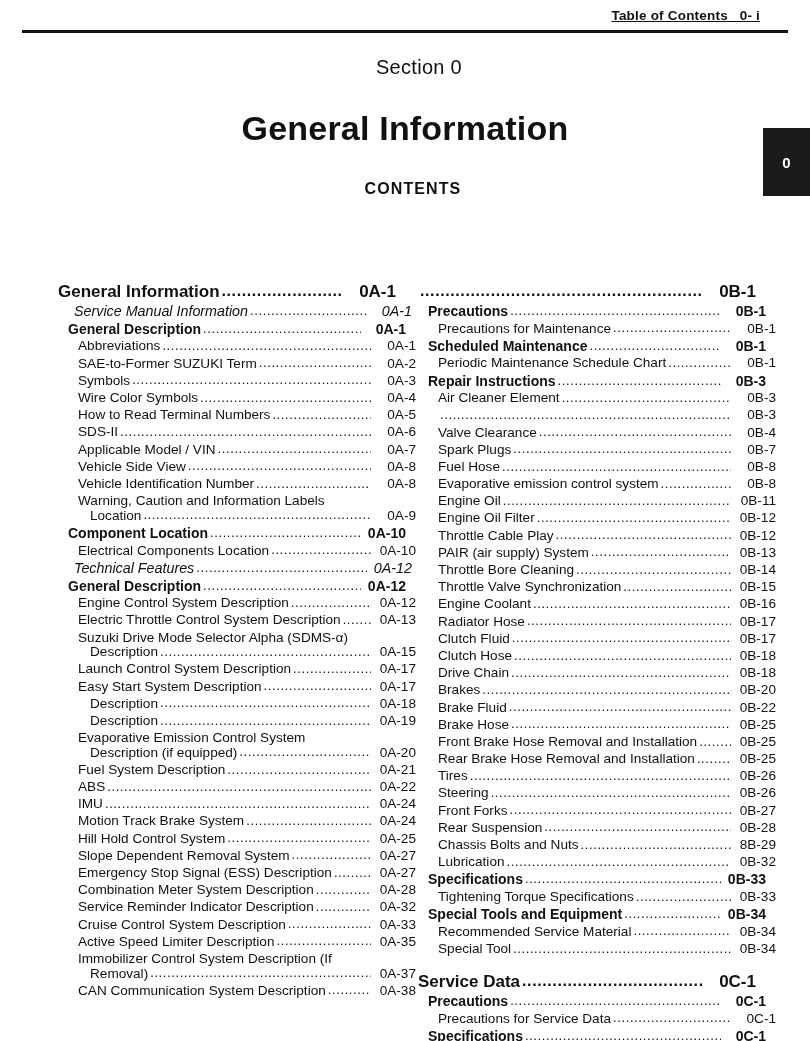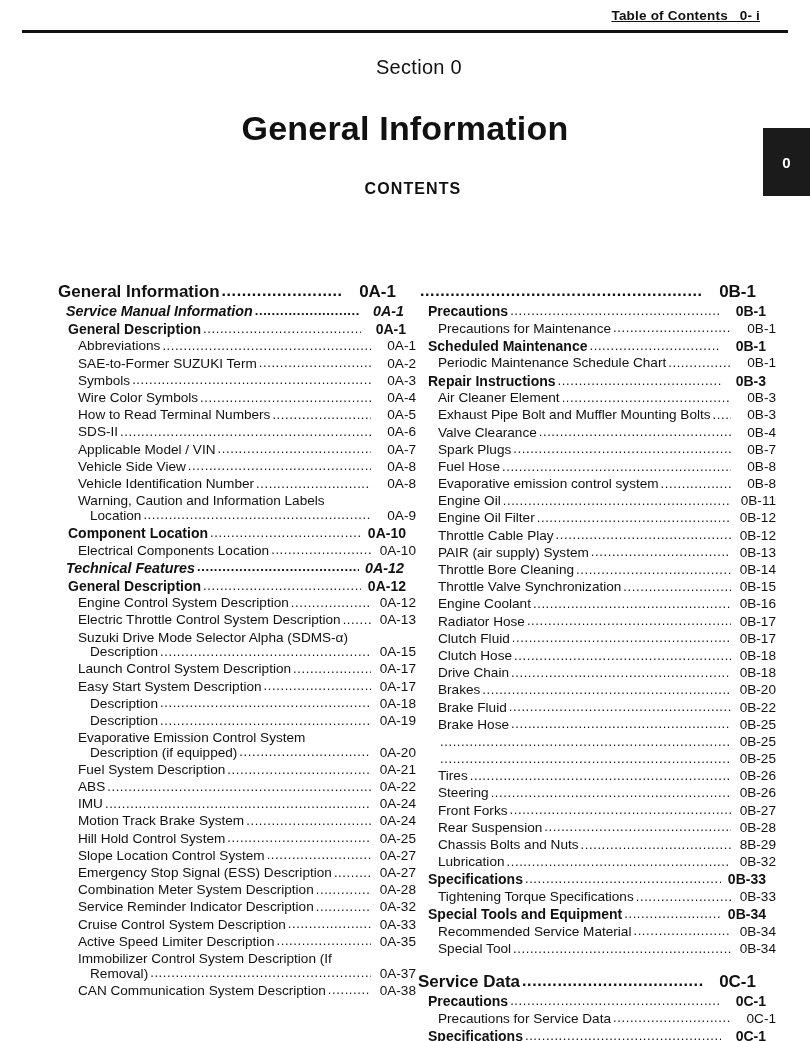--- a/index.html
+++ b/index.html
@@ -125,21 +125,21 @@
     flex: 0 0 auto;
     white-space: pre;
     text-align: right;
   }
 
   
   .lvl1 { font-size: 17px; font-weight: bold; margin-left: 0px;  margin-bottom: 4px; }
   .lvl1 .toc-page { min-width: 52px; }
   .lvl1 .toc-leader { font-size: 16px; }
 
-  .lvl2 { font-size: 14.3px; font-weight: bold; font-style: italic; margin-left: 8px; align-items: center; }
+  .lvl2 { font-size: 14.3px; font-weight: normal; font-style: italic; margin-left: 16px; }
   .lvl2 .toc-page { min-width: 44px; }
   .lvl2 .toc-leader { font-size: 13px; font-style: normal; }
 
   .lvl3 { font-size: 14px; font-weight: bold; margin-left: 10px; }
   .lvl3 .toc-page { min-width: 44px; }
   .lvl3 .toc-leader { font-size: 13px; font-weight: normal; }
 
   .lvl4 { font-size: 13.6px; font-weight: normal; margin-left: 20px; }
   .lvl4 .toc-page { min-width: 44px; }
   .lvl4 .toc-leader { font-size: 13px; }
@@ -329,21 +329,21 @@
         <span class="toc-title">Motion Track Brake System</span>
         <span class="toc-leader">........................................................................................................................................................................................................</span>
         <span class="toc-page">0A-24</span>
       </div>
       <div class="toc-entry lvl4">
         <span class="toc-title">Hill Hold Control System</span>
         <span class="toc-leader">........................................................................................................................................................................................................</span>
         <span class="toc-page">0A-25</span>
       </div>
       <div class="toc-entry lvl4">
-        <span class="toc-title">Slope Location Control System</span>
+        <span class="toc-title">Slope Dependent Removal System</span>
         <span class="toc-leader">........................................................................................................................................................................................................</span>
         <span class="toc-page">0A-27</span>
       </div>
       <div class="toc-entry lvl4">
         <span class="toc-title">Emergency Stop Signal (ESS) Description</span>
         <span class="toc-leader">........................................................................................................................................................................................................</span>
         <span class="toc-page">0A-27</span>
       </div>
       <div class="toc-entry lvl4">
         <span class="toc-title">Combination Meter System Description</span>
@@ -408,21 +408,20 @@
         <span class="toc-title">Repair Instructions</span>
         <span class="toc-leader">........................................................................................................................................................................................................</span>
         <span class="toc-page">0B-3</span>
       </div>
       <div class="toc-entry lvl4">
         <span class="toc-title">Air Cleaner Element</span>
         <span class="toc-leader">........................................................................................................................................................................................................</span>
         <span class="toc-page">0B-3</span>
       </div>
       <div class="toc-entry lvl4">
-        <span class="toc-title">Exhaust Pipe Bolt and Muffler Mounting Bolts</span>
         <span class="toc-leader">........................................................................................................................................................................................................</span>
         <span class="toc-page">0B-3</span>
       </div>
       <div class="toc-entry lvl4">
         <span class="toc-title">Valve Clearance</span>
         <span class="toc-leader">........................................................................................................................................................................................................</span>
         <span class="toc-page">0B-4</span>
       </div>
       <div class="toc-entry lvl4">
         <span class="toc-title">Spark Plugs</span>
@@ -503,24 +502,26 @@
         <span class="toc-title">Brake Fluid</span>
         <span class="toc-leader">........................................................................................................................................................................................................</span>
         <span class="toc-page">0B-22</span>
       </div>
       <div class="toc-entry lvl4">
         <span class="toc-title">Brake Hose</span>
         <span class="toc-leader">........................................................................................................................................................................................................</span>
         <span class="toc-page">0B-25</span>
       </div>
       <div class="toc-entry lvl4">
+        <span class="toc-title">Front Brake Hose Removal and Installation</span>
         <span class="toc-leader">........................................................................................................................................................................................................</span>
         <span class="toc-page">0B-25</span>
       </div>
       <div class="toc-entry lvl4">
+        <span class="toc-title">Rear Brake Hose Removal and Installation</span>
         <span class="toc-leader">........................................................................................................................................................................................................</span>
         <span class="toc-page">0B-25</span>
       </div>
       <div class="toc-entry lvl4">
         <span class="toc-title">Tires</span>
         <span class="toc-leader">........................................................................................................................................................................................................</span>
         <span class="toc-page">0B-26</span>
       </div>
       <div class="toc-entry lvl4">
         <span class="toc-title">Steering</span>

